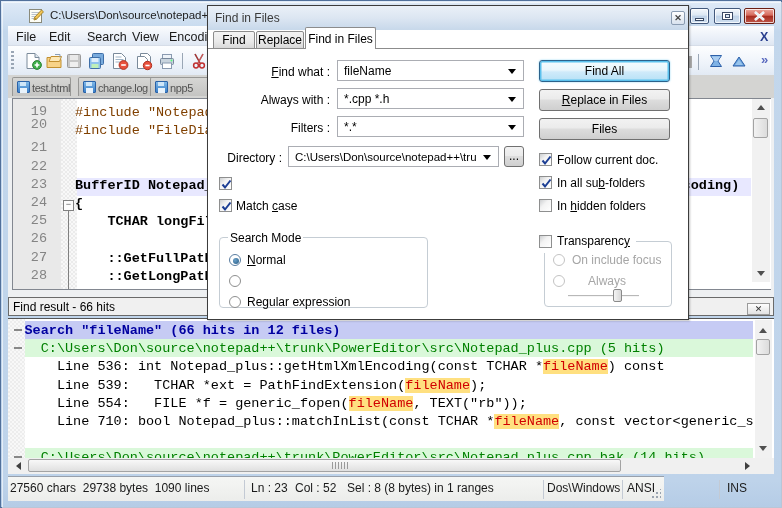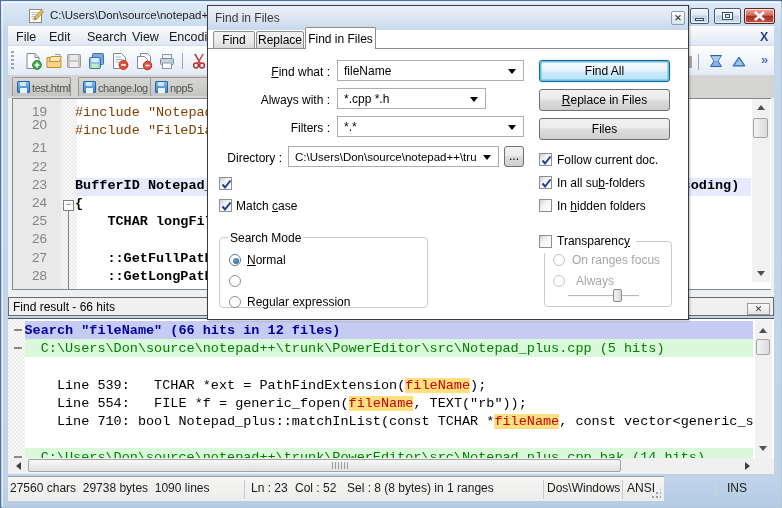--- a/index.html
+++ b/index.html
@@ -27,21 +27,21 @@
 .tab .fl{position:absolute;left:4px;top:3px;width:13px;height:12px}
 .tab .tx{position:absolute;left:19px;top:3.5px;white-space:nowrap;font-size:11px;letter-spacing:-0.4px}
 
 .flop{width:13px;height:12px;background:linear-gradient(#7fb8e8,#3a7fc8);border:1px solid #2a62a8;border-radius:1px;position:relative}
 .flop:before{content:"";position:absolute;left:2px;top:0;width:6px;height:4px;background:#cfe6f8}
 .flop:after{content:"";position:absolute;left:2px;top:6px;width:7px;height:5px;background:#e8f2fb}
 
 #edbg{left:8px;top:98px;width:766px;height:192px;background:#eef0f2}
 #editor{left:12px;top:98px;width:759px;height:192px;background:#fff;border:1px solid #828790;border-right:none}
 #gutter{left:0;top:0;width:48px;height:190px;background:#e9e9e9}
-.lnum{position:absolute;left:0;width:34px;text-align:right;color:#848484;font-family:Liberation Sans, sans-serif;font-size:13.5px}
+.lnum{position:absolute;left:0;width:34px;text-align:right;color:#848484;font-family:Liberation Mono, monospace;font-size:13.5px}
 #foldmargin{left:48px;top:0;width:16px;height:190px;background:repeating-conic-gradient(#f8f8f8 0 25%,#ebebeb 0 50%) 0 0/4px 4px}
 #curline{left:64px;top:78.8px;width:674px;height:18.2px;background:#e8e8ff}
 .cl{position:absolute;left:62px;color:#000}
 .brown{color:#804000}
 #foldbox{left:50px;top:100.8px;width:11px;height:11px;border:1px solid #808080;background:#fcfcfc;font:9px/9px "Liberation Mono";text-align:center;color:#606060}
 #foldline{left:55px;top:111px;width:1px;height:79px;background:#808080}
 .arrow{width:0;height:0;position:absolute}
 .thumbv{position:absolute;background:linear-gradient(90deg,#f2f2f2,#dcdcdc);border:1px solid #a3a3a3;border-radius:2px}
 .thumbh{position:absolute;background:linear-gradient(#f8f8f8,#e0e0e0);border:1px solid #a3a3a3;border-radius:2px}
 
@@ -241,20 +241,21 @@
     <span style="position:absolute;left:4px;top:2px">Find result - 66 hits</span>
 <div style="position:absolute;left:738px;top:5px;width:23px;height:12px;background:linear-gradient(#fdfdfd,#e2e2e2);border:1px solid #9a9a9a;text-align:center;font:9px/10px 'Liberation Sans';color:#333">✕</div>
   </div>
 <div class="abs" id="frbody">
   <div class="abs" id="frmargin"></div>
   <div class="frrow" style="top:2px;background:#c6cbf4;width:728px"></div>
   <div class="frrow" style="top:20.2px;background:#daf8da;width:728px"></div>
   <div class="frrow" style="top:129.2px;background:#daf8da;width:728px;height:10px"></div>
   <div class="frtext" style="left:16.5px;top:4px;color:#0000a0;font-weight:bold">Search "fileName" (66 hits in 12 files)</div>
   <div class="frtext" style="left:16.5px;top:22.2px;color:#008000">  C:\Users\Don\source\notepad++\trunk\PowerEditor\src\Notepad_plus.cpp (5 hits)</div>
+  <div class="frtext" style="left:16.5px;top:40.4px">    Line 536: int Notepad_plus::getHtmlXmlEncoding(const TCHAR *<span class="hl">fileName</span>) const</div>
   <div class="frtext" style="left:16.5px;top:58.6px">    Line 539:   TCHAR *ext = PathFindExtension(<span class="hl">fileName</span>);</div>
   <div class="frtext" style="left:16.5px;top:76.8px">    Line 554:   FILE *f = generic_fopen(<span class="hl">fileName</span>, TEXT("rb"));</div>
   <div class="frtext" style="left:16.5px;top:95px">    Line 710: bool Notepad_plus::matchInList(const TCHAR *<span class="hl">fileName</span>, const vector&lt;generic_st</div>
   <div class="frtext" style="left:16.5px;top:131.2px;color:#008000">  C:\Users\Don\source\notepad++\trunk\PowerEditor\src\Notepad_plus.cpp.bak (14 hits)</div>
   <div class="fmin" style="top:10px"></div>
   <div class="fmin" style="top:28px"></div>
   <div class="fmin" style="top:137px"></div>
   <div class="abs" id="frvsb" style="left:747px;top:1px;width:17px;height:139px;background:#f1f1f1">
     <div class="arrow" style="left:4px;top:8px;border-left:4px solid transparent;border-right:4px solid transparent;border-bottom:5px solid #505050"></div>
     <div class="thumbv" style="left:1px;top:19px;width:14px;height:16px"></div>
@@ -293,21 +294,21 @@
 <div class="dtab" id="dtab3" style="left:97px;width:71px">Find in Files</div>
 <div class="abs" id="paneline"></div>
 <div class="dlabel" style="right:358px;top:59px"><u>F</u>ind what :</div>
 <div class="dlabel" style="right:358px;top:87px">Always with :</div>
 <div class="dlabel" style="right:358px;top:115px">Filters :</div>
 <div class="dlabel" style="right:406px;top:145px">Directory :</div>
 <div class="combo" style="left:129px;top:54px;width:187px">
       <span class="ct">fileName</span>
       <span class="carr"></span>
     </div>
-<div class="combo" style="left:129px;top:82px;width:149px">
+<div class="combo" style="left:129px;top:82px;width:187px">
       <span class="ct">*.cpp *.h</span>
       <span class="carr"></span>
     </div>
 <div class="combo" style="left:129px;top:110px;width:187px">
       <span class="ct">*.*</span>
       <span class="carr"></span>
     </div>
 <div class="combo" style="left:80px;top:140px;width:211px">
       <span class="ct" style="width:182px;overflow:hidden;font-size:11.5px;top:4px">C:\Users\Don\source\notepad++\trunk\PowerEditor</span>
       <span class="carr"></span>
@@ -348,18 +349,18 @@
     </div>
 <div class="cbtext" style="left:39px;top:247px"><u>N</u>ormal</div>
 <div class="radio" style="left:21px;top:269px"></div>
 <div class="radio" style="left:21px;top:290px"></div>
 <div class="cbtext" style="left:39px;top:289px">Re<u>g</u>ular expression</div>
 <div class="group" style="left:336px;top:235px;width:128px;height:66px"></div>
 <div class="abs" style="left:328px;top:227px;width:100px;height:20px;background:#fff"></div>
     <div class="cb" style="left:331px;top:229px"></div>
     <div class="cbtext" style="left:349px;top:228px">Transparenc<u>y</u></div>
 <div class="radio" style="left:345px;top:248px;border-color:#c3c3c3"></div>
-<div class="cbtext grey" style="left:364px;top:247px">On ranges focus</div>
+<div class="cbtext grey" style="left:364px;top:247px">On include focus</div>
 <div class="radio" style="left:345px;top:269px;border-color:#c3c3c3"></div>
-<div class="cbtext grey" style="left:368px;top:268px">Always</div>
+<div class="cbtext grey" style="left:380px;top:268px">Always</div>
 <div class="abs" style="left:360px;top:289px;width:71px;height:2px;background:#b8b8b8;border-bottom:1px solid #f5f5f5"></div>
 <div class="abs" style="left:405px;top:283px;width:9px;height:13px;background:linear-gradient(90deg,#f4f4f4,#d8d8d8);border:1px solid #8a8a8a;border-radius:2px"></div>
 </div>
 
 </body></html>

